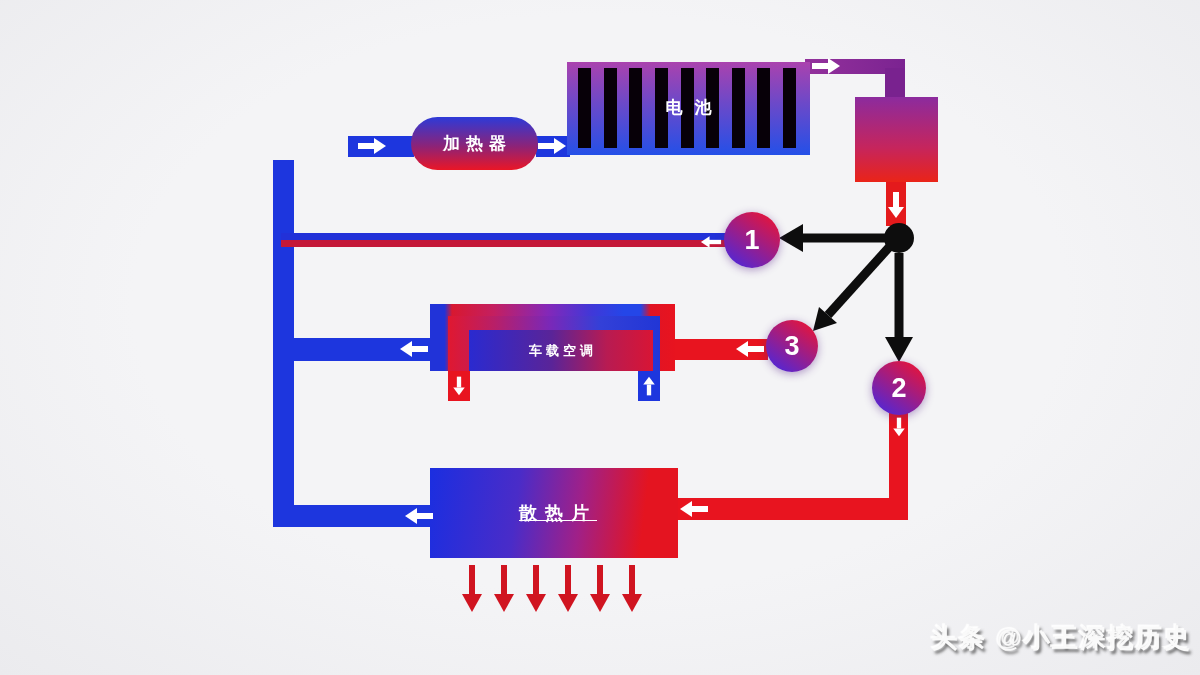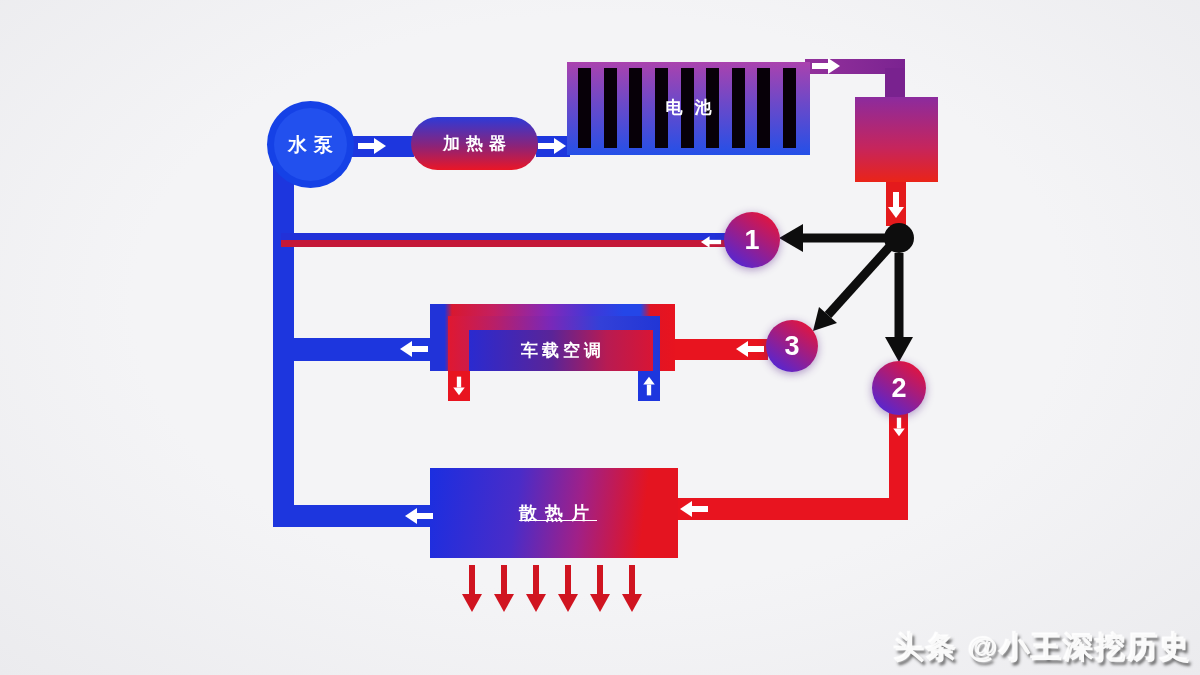--- a/index.html
+++ b/index.html
@@ -56,21 +56,21 @@
   #circle-2{left:872px;top:361px;width:54px;height:54px;}
 
   
   #ac-outer{left:430px;top:304px;width:245px;height:67px;
             background:linear-gradient(90deg,#2133d8 0%,#2133d8 6%,#d81830 9%,#c41f60 26%,#8428b8 48%,#4038d8 66%,#2446e8 79%,#2446e8 86%,#e01424 90%,#e8131f 100%);}
   #ac-mid{left:448px;top:316px;width:212px;height:55px;
           background:linear-gradient(90deg,#e01830 0%,#b81f68 22%,#7a28b8 48%,#3340d8 72%,#2136d6 100%);}
   #ac-bar{left:469px;top:330px;width:184px;height:41px;
           background:linear-gradient(90deg,#2a2ad0 0%,#5a2498 45%,#b81b52 75%,#d81535 100%);
           display:flex;align-items:center;justify-content:center;}
-  #ac-bar .comp-label{font-size:17px;letter-spacing:4px;text-indent:4px;}
+  #ac-bar .comp-label{font-size:13px;letter-spacing:4px;text-indent:4px;}
   #ac-stub-l{left:448px;top:371px;width:22px;height:30px;background:#e8141f;}
   #ac-stub-r{left:638px;top:371px;width:22px;height:30px;background:#1d36de;}
 
   #radiator{left:430px;top:468px;width:248px;height:90px;
             background:linear-gradient(97deg,#1b2ee0 0%,#4a2cc8 35%,#a02088 60%,#e41420 85%);
             display:flex;align-items:center;justify-content:center;}
   #radiator .comp-label{font-size:18px;letter-spacing:8px;text-indent:8px;text-decoration:underline;}
 
   
   .ar{position:absolute;z-index:5;}
@@ -94,45 +94,42 @@
   #air-arrows{left:462px;top:565px;width:180px;height:48px;display:flex;justify-content:space-between;}
   .air-arrow{position:relative;width:20px;height:47px;}
   .air-arrow::before{content:"";position:absolute;left:7px;top:0;width:6px;height:30px;background:#d01420;}
   .air-arrow::after{content:"";position:absolute;left:0;bottom:0;width:0;height:0;
                     border:solid transparent;border-width:18px 10px 0 10px;border-top-color:#d01420;}
 
   
   #junctions-svg{left:690px;top:180px;width:260px;height:210px;z-index:2;}
 
   
-  #watermark{right:8px;top:621px;font-size:30px;font-weight:bold;letter-spacing:2px;
+  #watermark{right:8px;top:621px;font-size:26px;font-weight:bold;letter-spacing:2px;
              color:#fafafa;z-index:6;
-             text-shadow:-2px -2px 1px rgba(255,255,255,.95), 2px 3px 3px rgba(80,80,80,.85);margin-top:7px;}
+             text-shadow:-2px -2px 1px rgba(255,255,255,.95), 2px 3px 3px rgba(80,80,80,.85);}
 </style>
 </head>
 <body>
 
 <div class="stage">
 
   <div class="abs" id="pipe-main-vert"></div>
   <div class="abs" id="pipe-pump-heater"></div>
   <div class="abs" id="pipe-heater-batt"></div>
   <div class="abs" id="pipe-batt-top"></div>
   <div class="abs" id="pipe-box-top"></div>
   <div class="abs" id="pipe-box-dot"></div>
   <div class="abs" id="pipe-thin"></div>
   <div class="abs" id="pipe-ac-left"></div>
   <div class="abs" id="pipe-c3-ac"></div>
   <div class="abs" id="pipe-rad-left"></div>
   <div class="abs" id="pipe-c2-down"></div>
   <div class="abs" id="pipe-c2-rad"></div>
 
-  <div class="abs" id="pump">
-    <span class="comp-label">水泵</span>
-  </div>
 
   <div class="abs" id="heater">
     <span class="comp-label">加热器</span>
   </div>
 
   <div class="abs" id="battery">
     <div id="battery-cells">
         <div class="bat-bar"></div>
         <div class="bat-bar"></div>
         <div class="bat-bar"></div>

